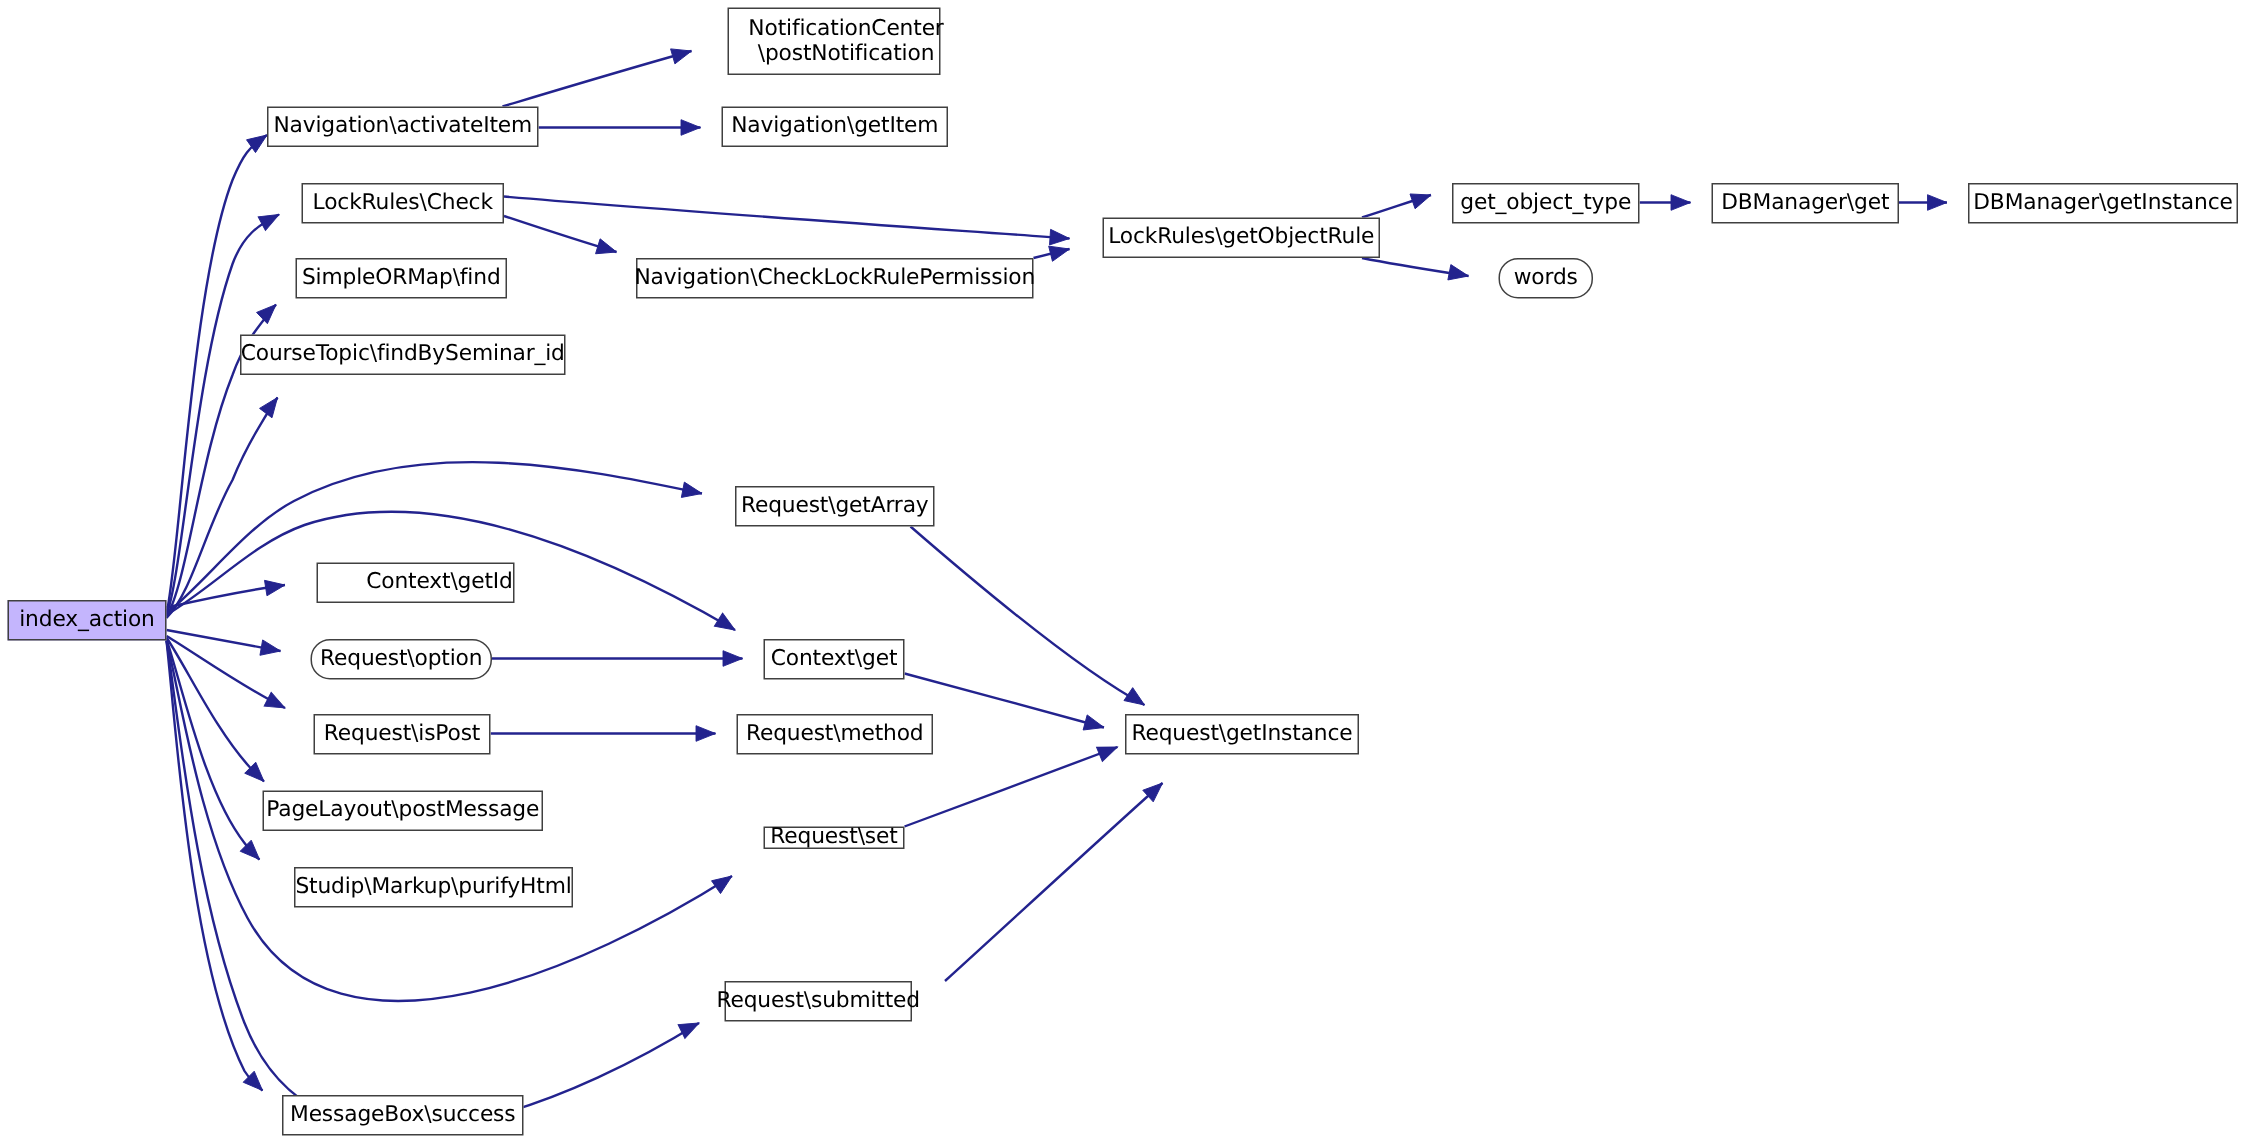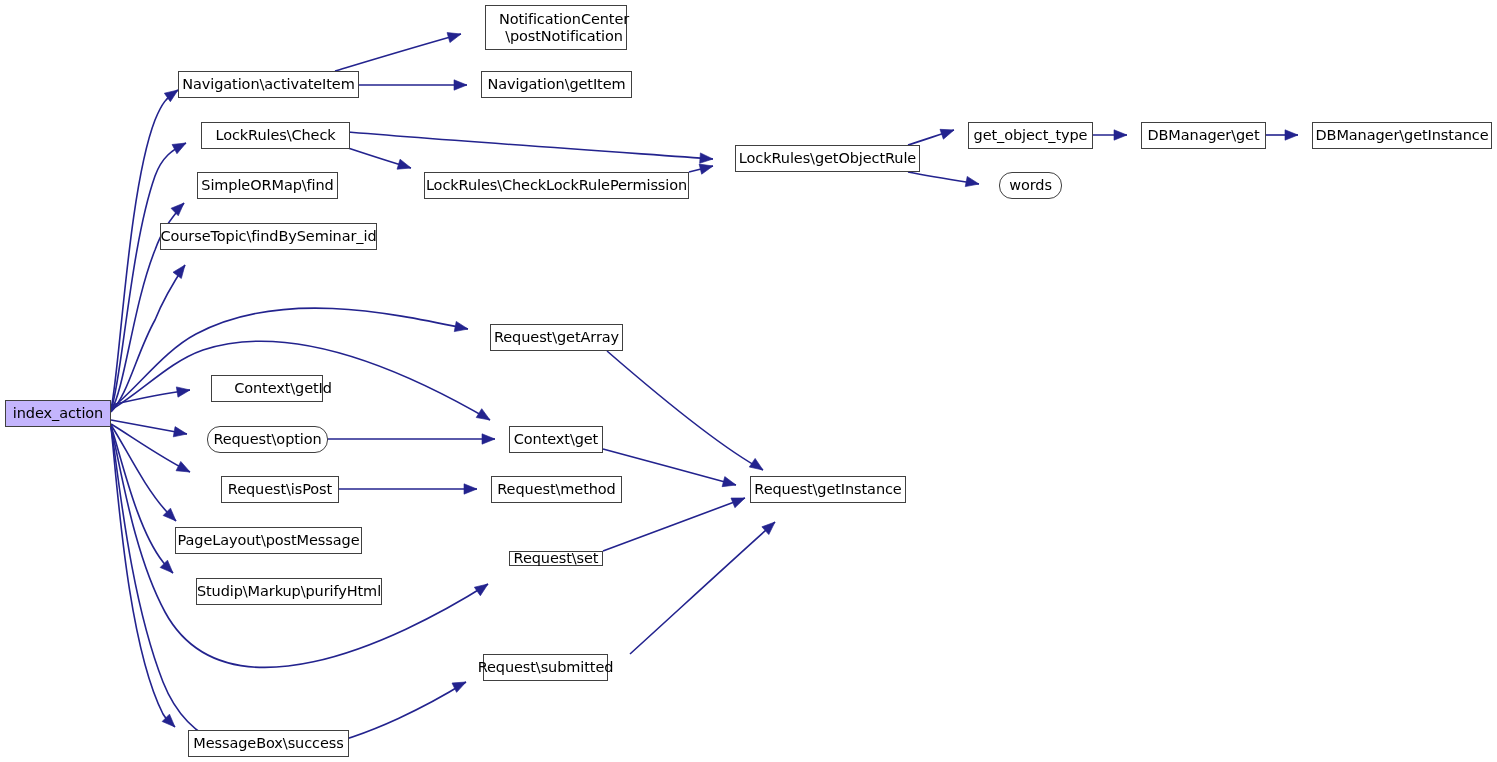--- a/index.html
+++ b/index.html
@@ -115,34 +115,34 @@
       <polygon points="0,0 -13,-5.2 -13,5.2" class="edge-head" transform="translate(477,489) rotate(0)"></polygon>
       <polygon points="0,0 -13,-5.2 -13,5.2" class="edge-head" transform="translate(745,498) rotate(-22)"></polygon>
       <polygon points="0,0 -13,-5.2 -13,5.2" class="edge-head" transform="translate(775,522) rotate(-42)"></polygon>
     </svg>
   <div id="nodes-layer">
       <div class="node-box highlight" style="left: 5px; top: 400px; width: 106px; height: 27px;">index_action</div>
       <div class="node-box" style="left: 485px; top: 5px; width: 142px; height: 45px; padding-left: 16px;">NotificationCenter
 \postNotification</div>
       <div class="node-box" style="left: 178px; top: 71px; width: 181px; height: 27px;">Navigation\activateItem</div>
       <div class="node-box" style="left: 481px; top: 71px; width: 151px; height: 27px;">Navigation\getItem</div>
-      <div class="node-box" style="left: 201px; top: 122px; width: 149px; height: 27px;">LockRules\Check</div>
+      <div class="node-box" style="left: 201px; top: 122px; width: 135px; height: 27px;">LockRules\Check</div>
       <div class="node-box" style="left: 735px; top: 145px; width: 185px; height: 27px;">LockRules\getObjectRule</div>
-      <div class="node-box" style="left: 424px; top: 172px; width: 265px; height: 27px;">LockRules\CheckLockRulePermission</div>
+      <div class="node-box" style="left: 424px; top: 172px; width: 265px; height: 27px;">Navigation\CheckLockRulePermission</div>
       <div class="node-box" style="left: 197px; top: 172px; width: 141px; height: 27px;">SimpleORMap\find</div>
       <div class="node-box" style="left: 160px; top: 223px; width: 217px; height: 27px;">CourseTopic\findBySeminar_id</div>
       <div class="node-box" style="left: 968px; top: 122px; width: 125px; height: 27px;">get_object_type</div>
       <div class="node-box" style="left: 999px; top: 172px; width: 63px; height: 27px; border-radius: 13px;">words</div>
       <div class="node-box" style="left: 1141px; top: 122px; width: 125px; height: 27px;">DBManager\get</div>
       <div class="node-box" style="left: 1312px; top: 122px; width: 180px; height: 27px;">DBManager\getInstance</div>
       <div class="node-box" style="left: 490px; top: 324px; width: 133px; height: 27px;">Request\getArray</div>
-      <div class="node-box" style="left: 211px; top: 375px; width: 112px; height: 27px; padding-left: 32px;">Context\getId</div>
+      <div class="node-box" style="left: 211px; top: 375px; width: 132px; height: 27px; padding-left: 32px;">Context\getId</div>
       <div class="node-box" style="left: 207px; top: 426px; width: 121px; height: 27px; border-radius: 13px;">Request\option</div>
       <div class="node-box" style="left: 509px; top: 426px; width: 94px; height: 27px;">Context\get</div>
-      <div class="node-box" style="left: 209px; top: 476px; width: 118px; height: 27px; margin-left: 12px;">Request\isPost</div>
+      <div class="node-box" style="left: 209px; top: 476px; width: 118px; height: 27px;">Request\isPost</div>
       <div class="node-box" style="left: 491px; top: 476px; width: 131px; height: 27px;">Request\method</div>
       <div class="node-box" style="left: 750px; top: 476px; width: 156px; height: 27px;">Request\getInstance</div>
       <div class="node-box" style="left: 175px; top: 527px; width: 187px; height: 27px;">PageLayout\postMessage</div>
       <div class="node-box" style="left: 509px; top: 551px; width: 94px; height: 15px;">Request\set</div>
       <div class="node-box" style="left: 176px; top: 578px; width: 186px; height: 27px; margin-left: 20px;">Studip\Markup\purifyHtml</div>
       <div class="node-box" style="left: 483px; top: 654px; width: 125px; height: 27px;">Request\submitted</div>
       <div class="node-box" style="left: 188px; top: 730px; width: 161px; height: 27px;">MessageBox\success</div>
     </div>
 </div>
 

